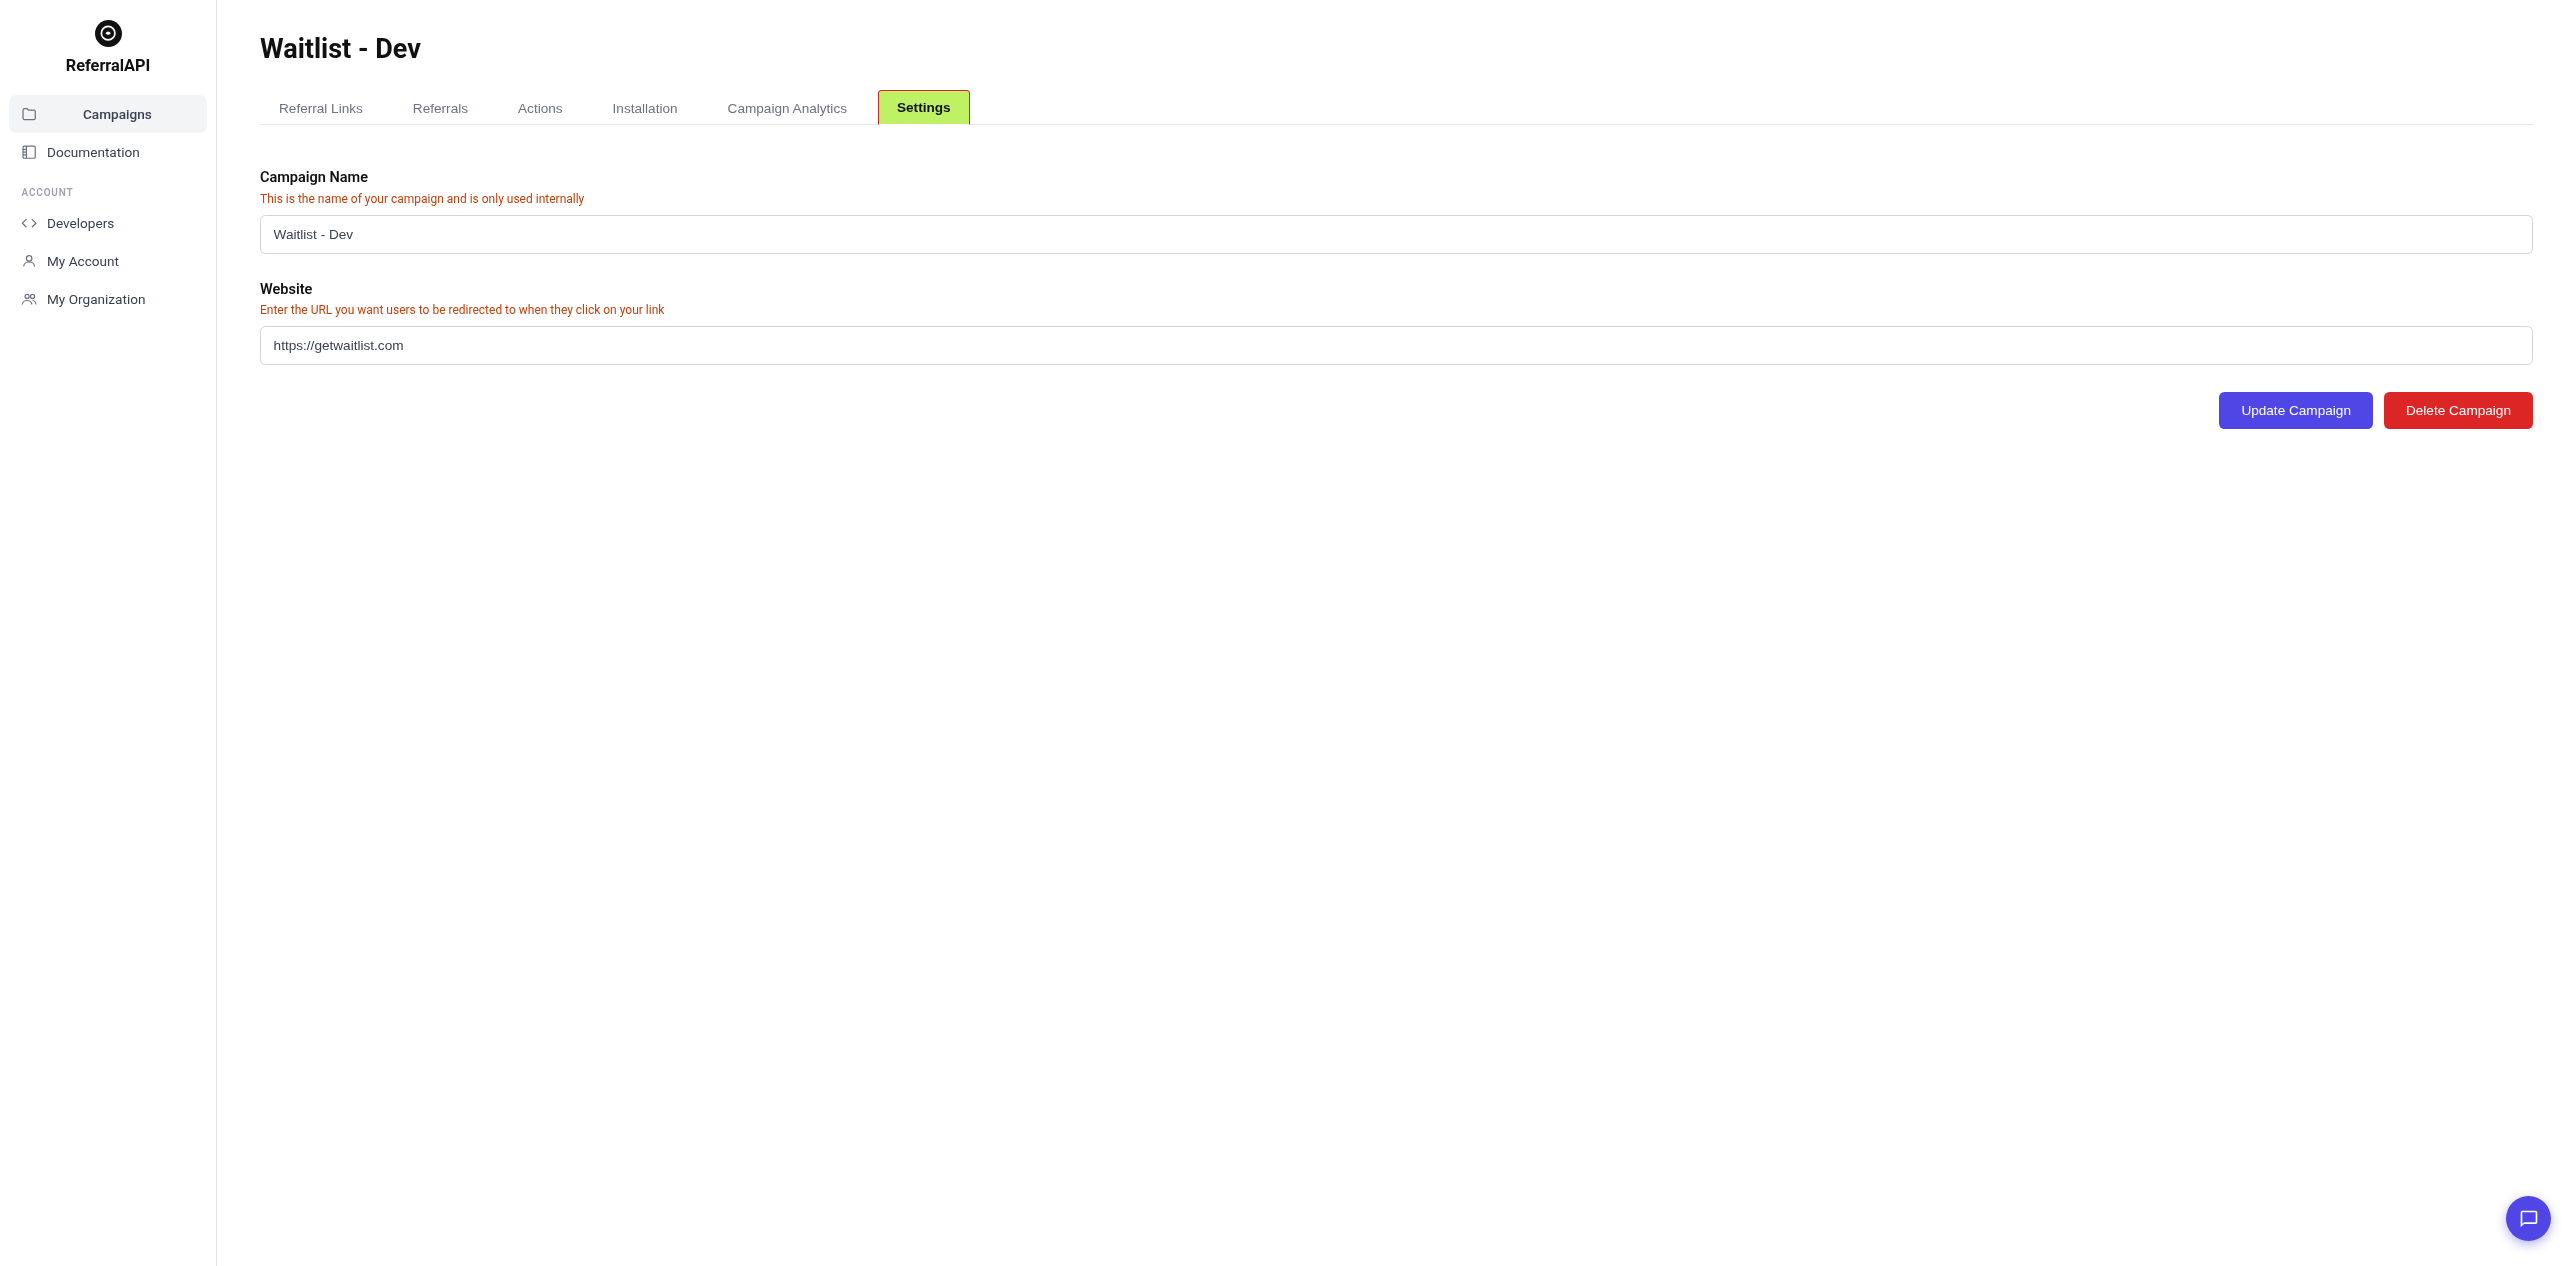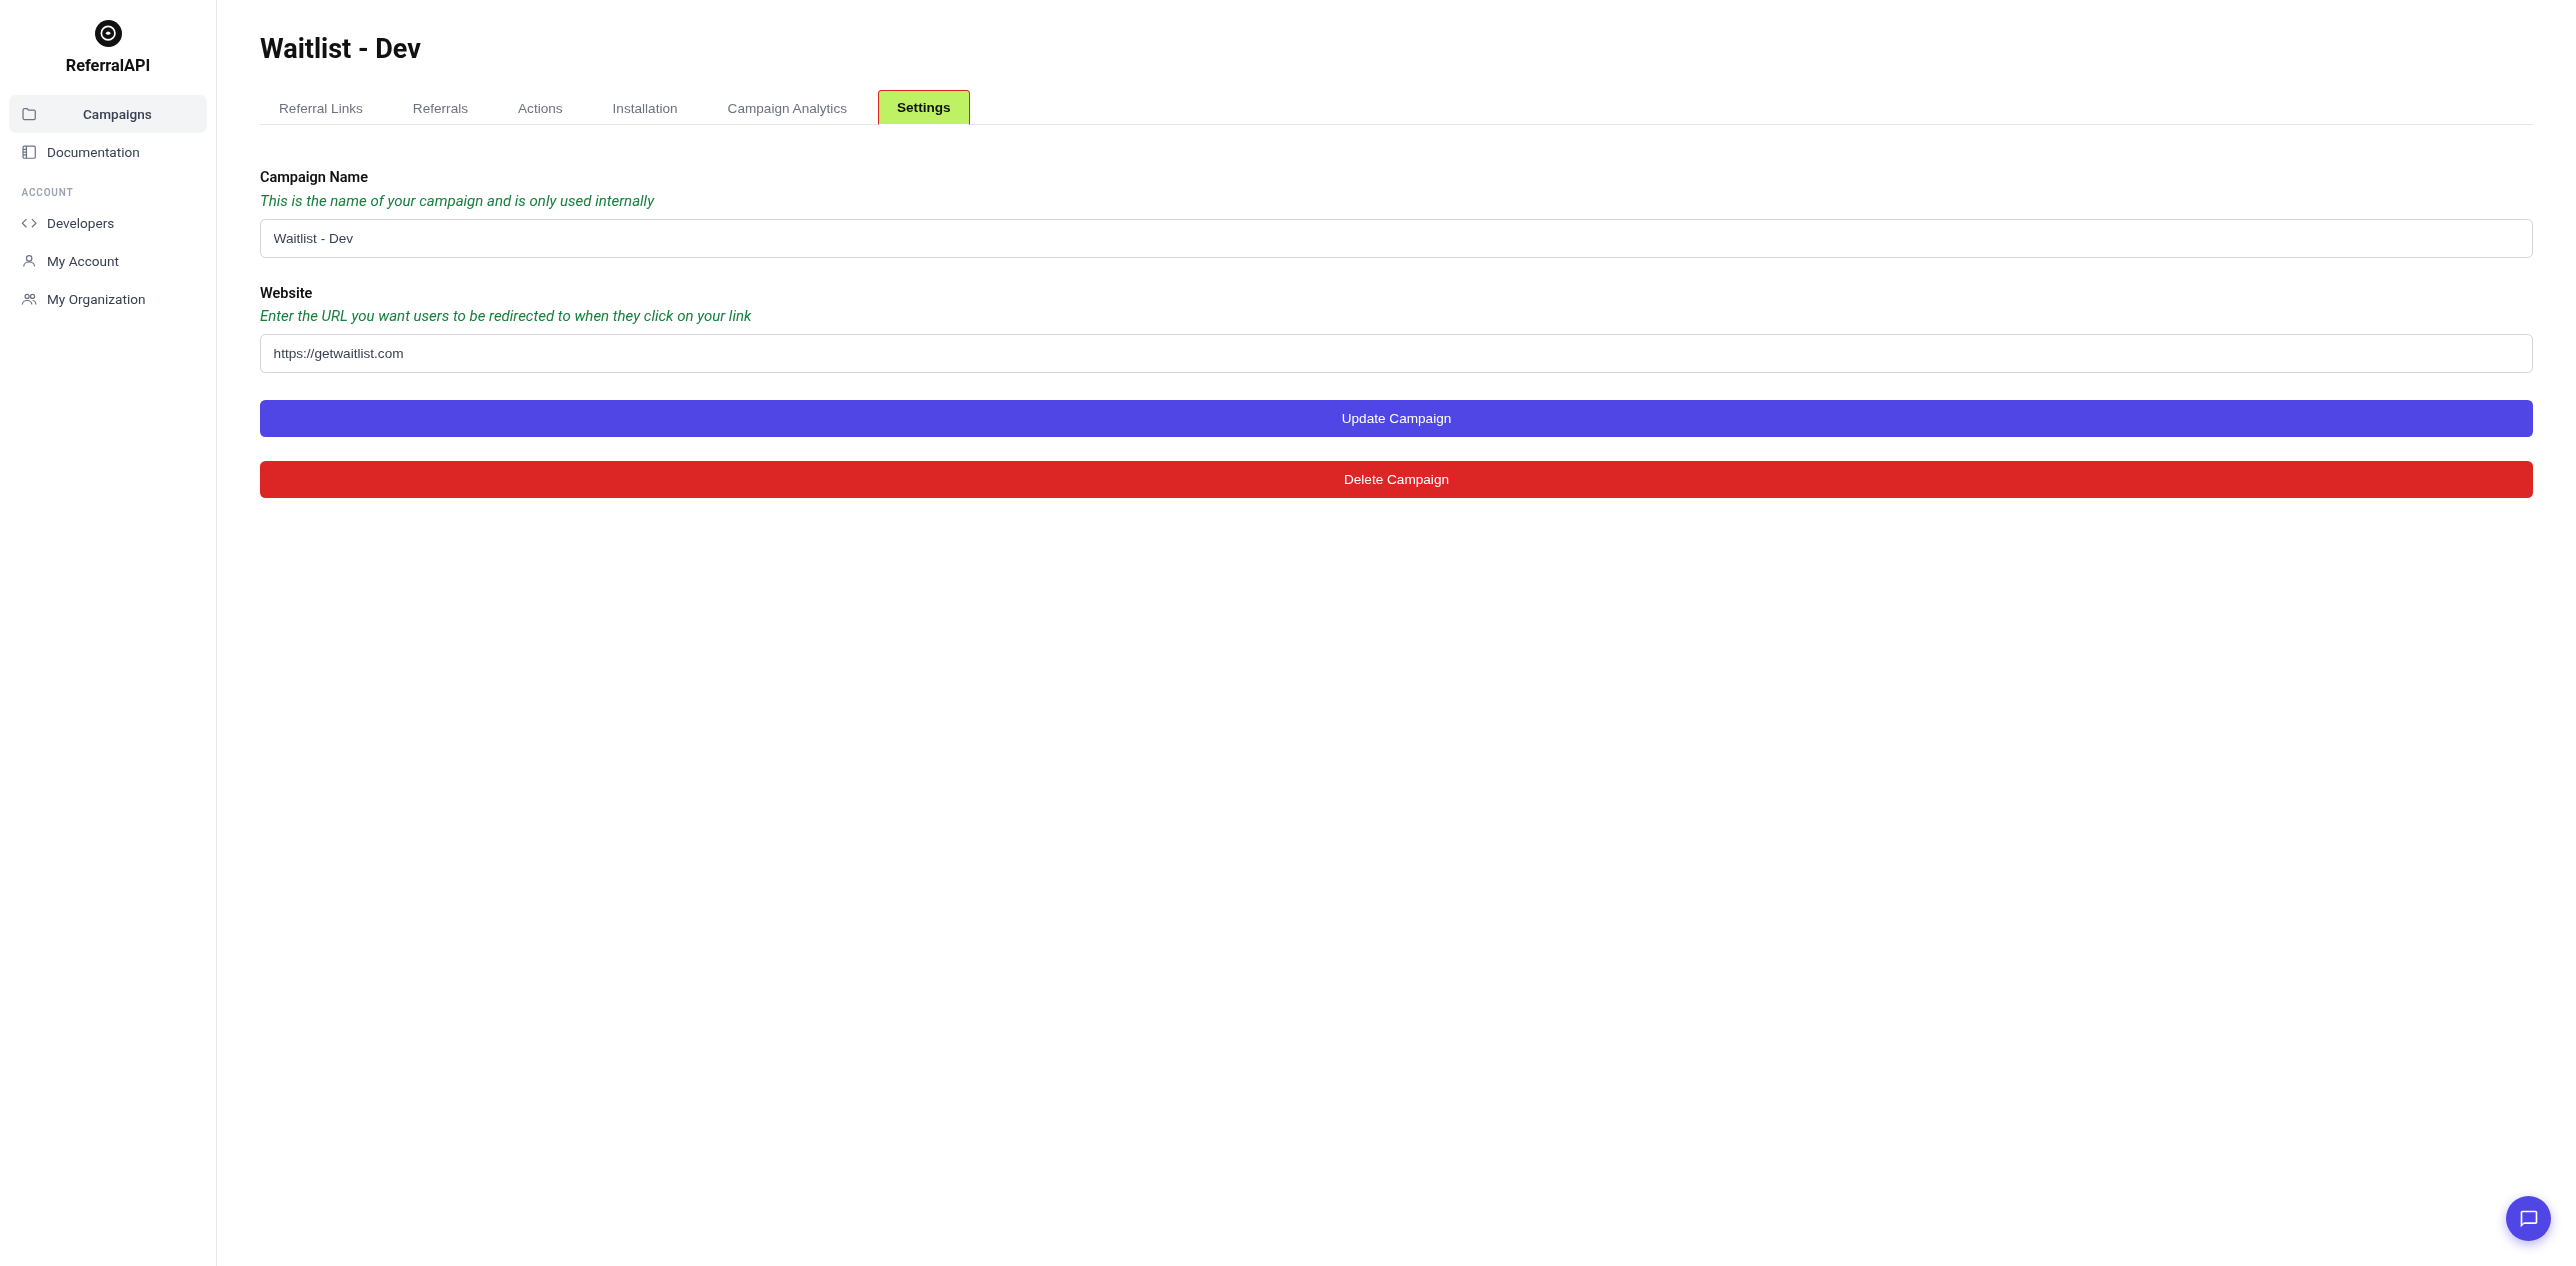--- a/index.html
+++ b/index.html
@@ -144,24 +144,23 @@
     }
 
     .field-label {
       font-size: 14.5px;
       font-weight: 600;
       color: #111;
       margin-bottom: 5.4px;
     }
 
     .field-description {
-      font-size: 15px;
-      color: #15803d;
+      font-size: 12px;
+      color: #c2410c;
       margin-bottom: 9px;
-      font-style: italic;
     }
 
     .field-input {
       width: 100%;
       padding: 11px 12.6px;
       border: 0.9px solid #d1d5db;
       border-radius: 5.4px;
       font-size: 13.6px;
       color: #374151;
       background: #fff;
@@ -176,24 +175,23 @@
     .webhook-section {
       border: 1.8px solid #dc2626;
       border-radius: 5.4px;
       padding: 20px 20px 20px 20px;
       margin-bottom: 27px;
     }
 
     
     .action-buttons {
       display: flex;
-      gap: 24px;
+      gap: 11px;
       justify-content: flex-end;
       margin-top: 22px;
-      flex-direction: column;
     }
 
     .btn-primary {
       background: #4f46e5;
       color: #fff;
       border: none;
       padding: 11px 22px;
       border-radius: 5.4px;
       font-size: 13.6px;
       font-weight: 500;

